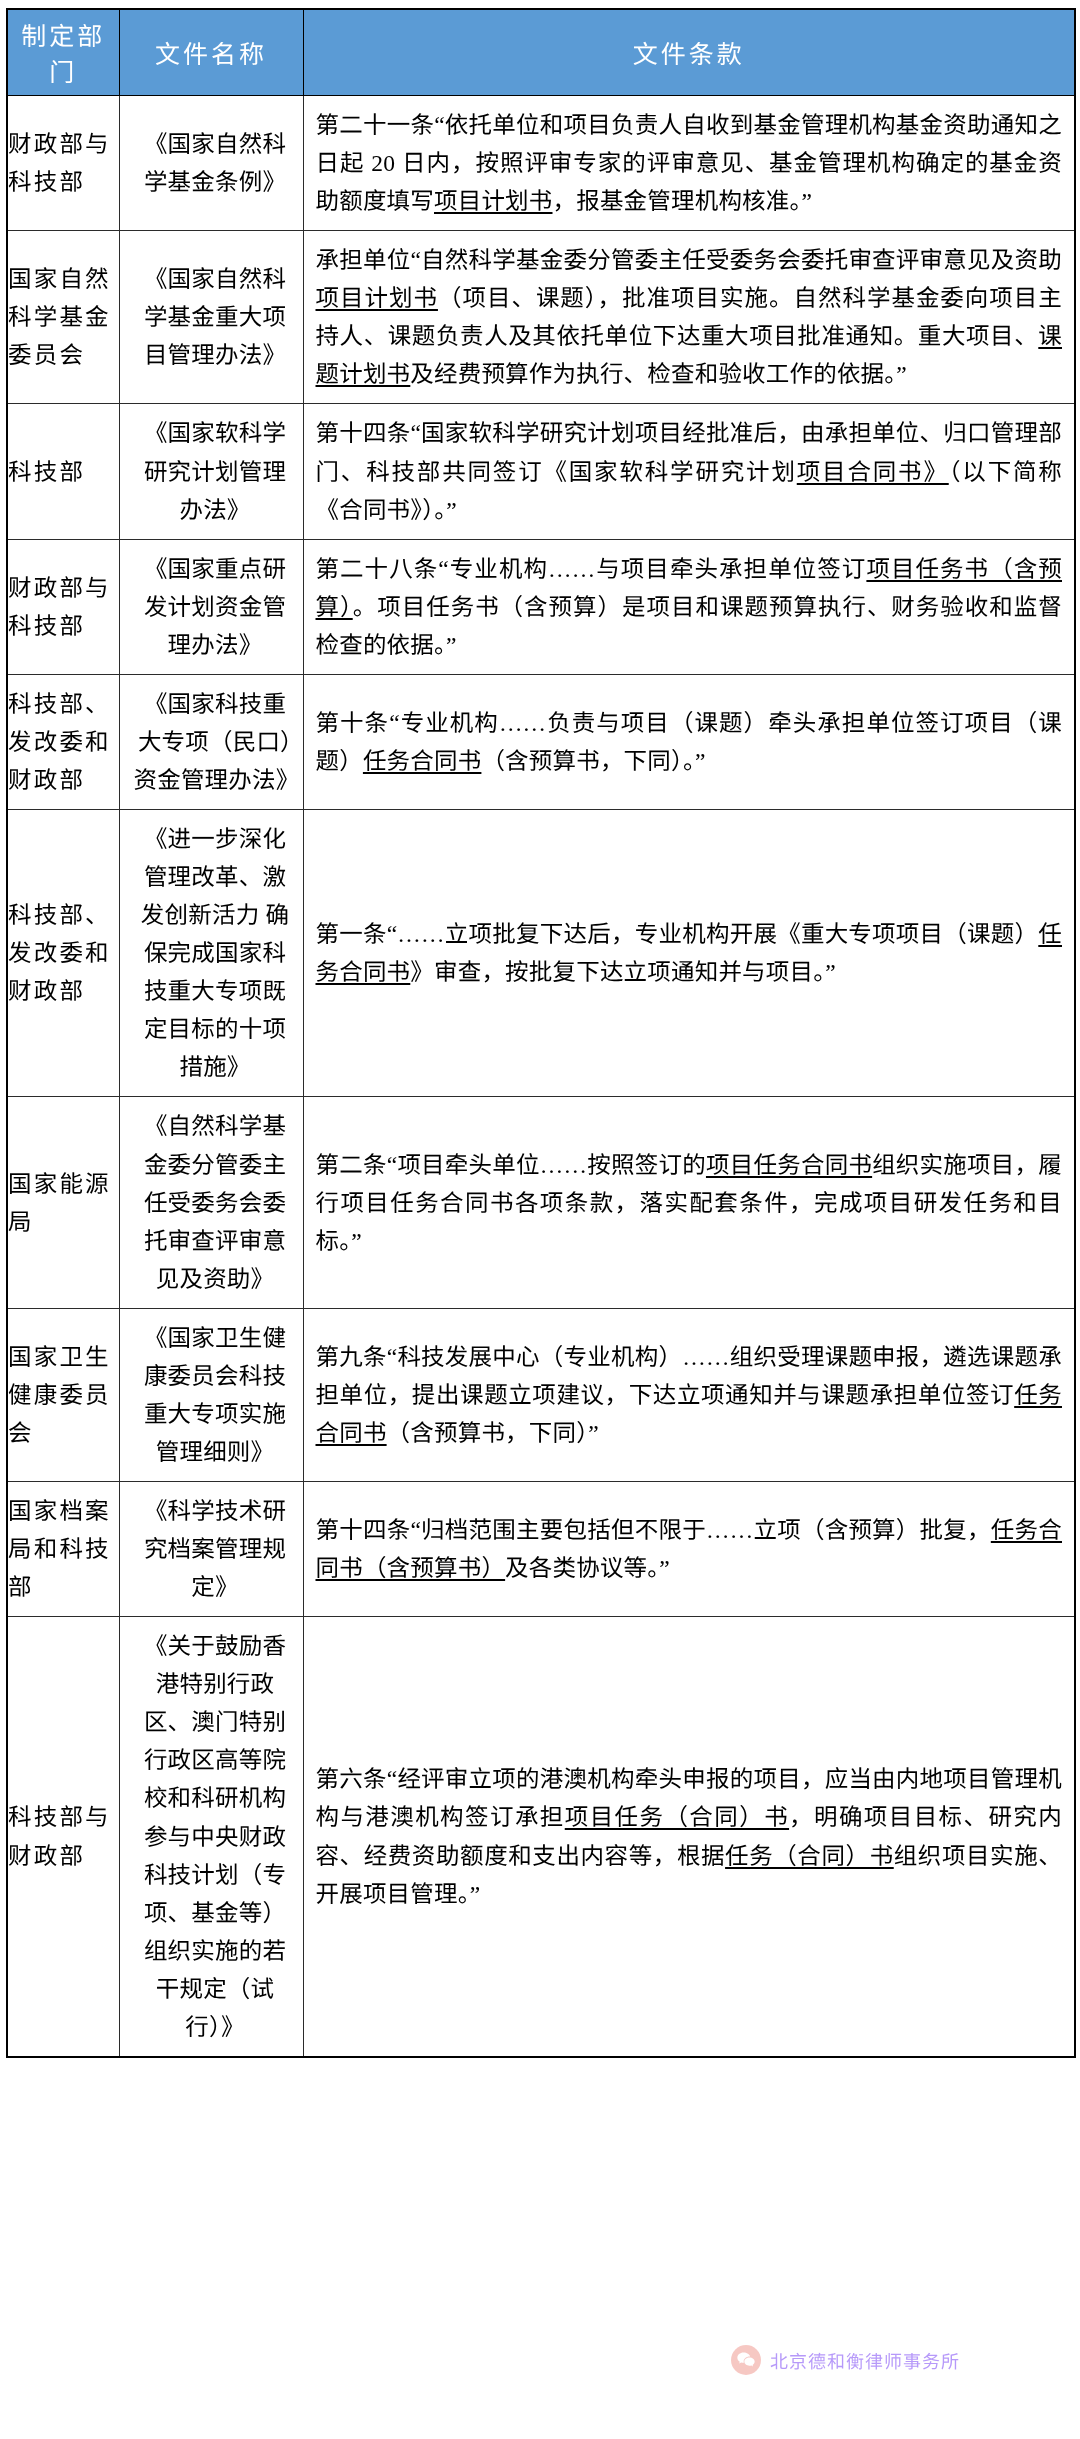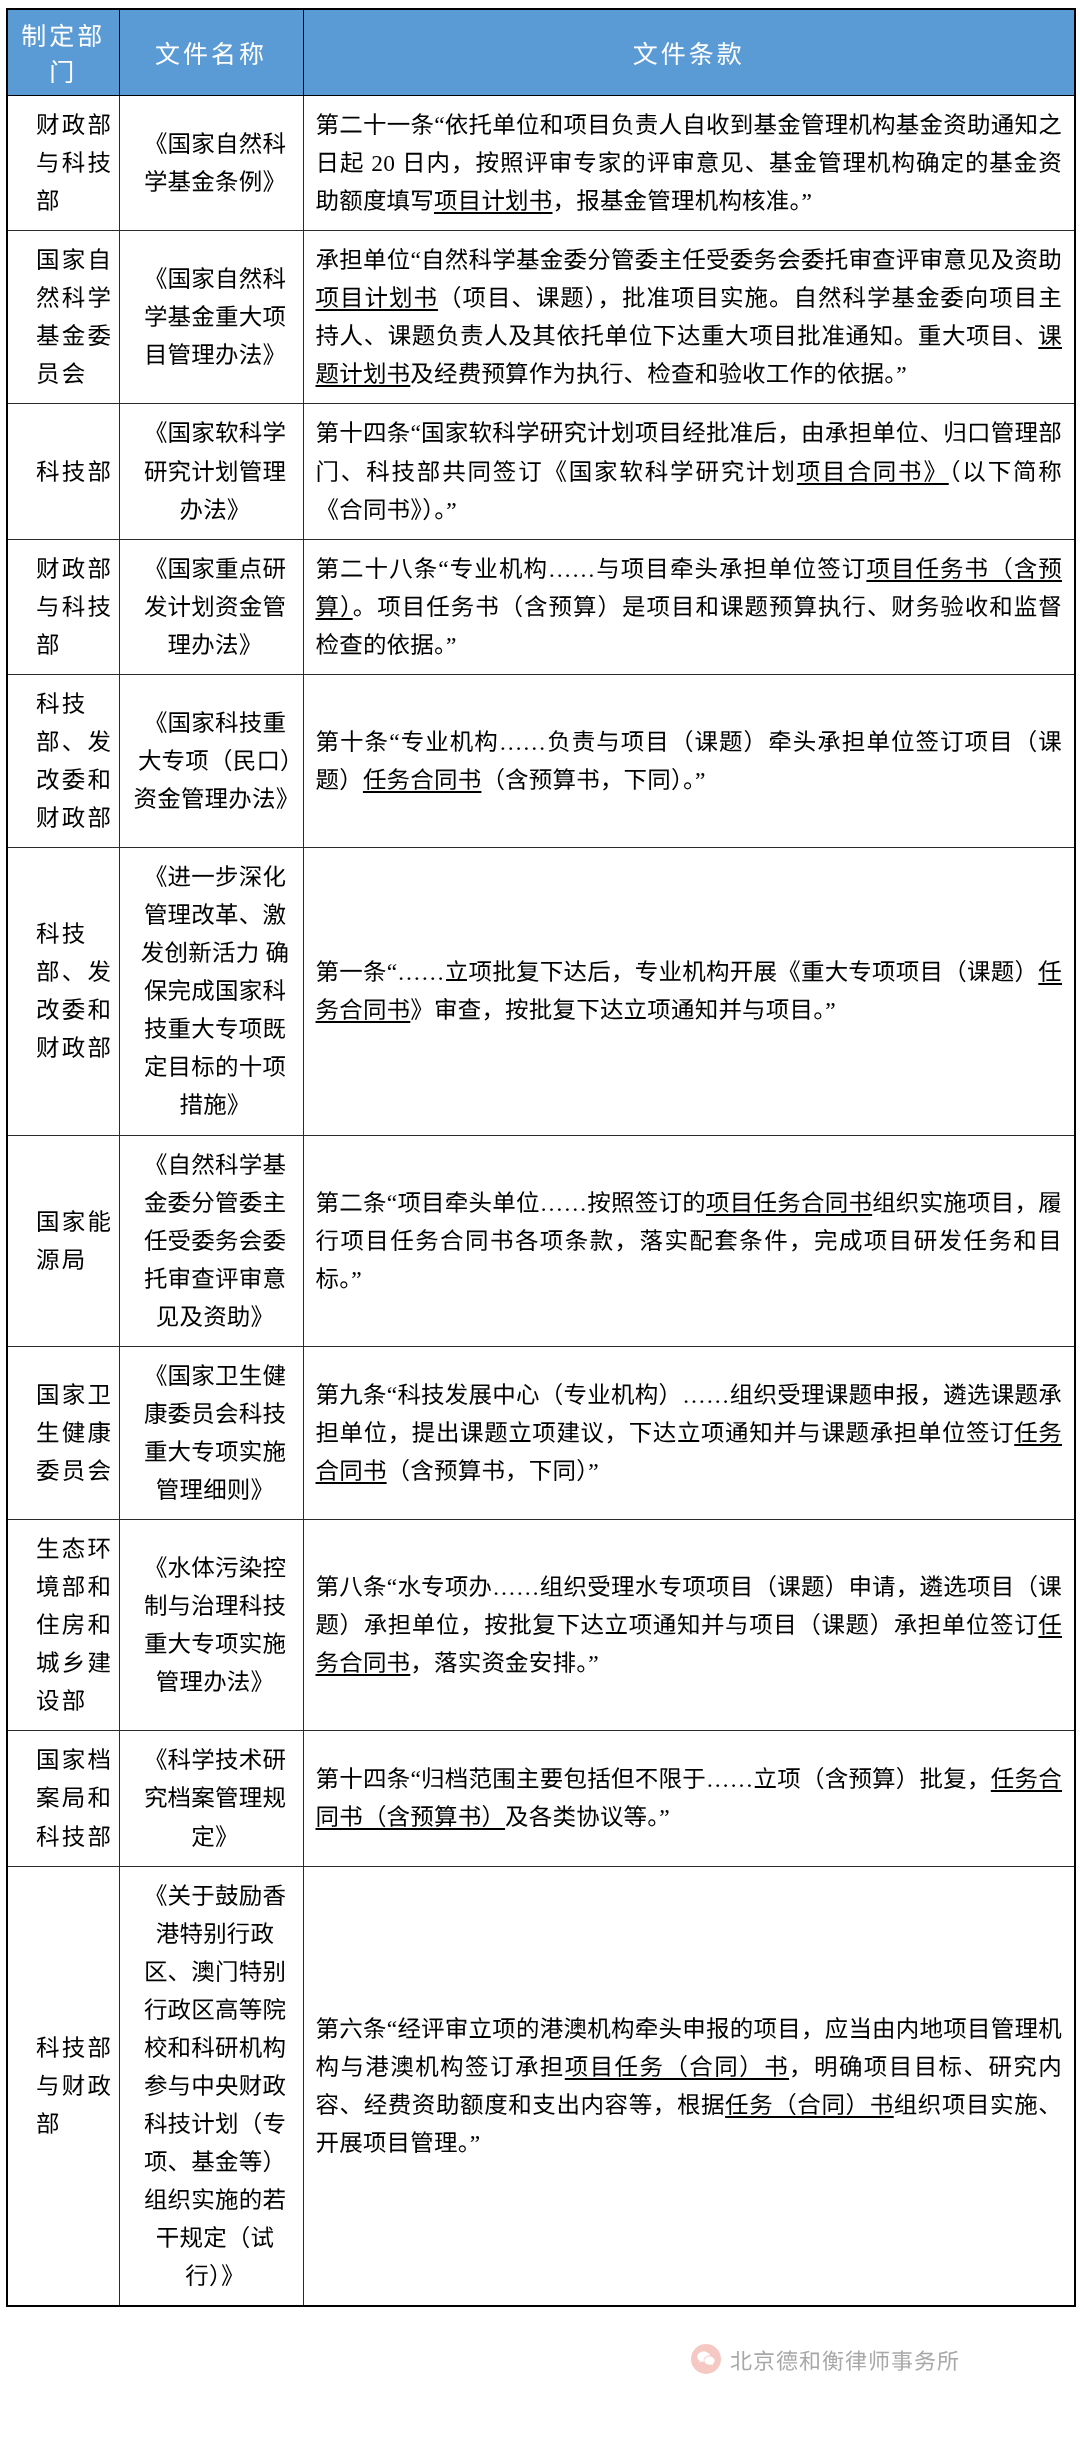--- a/index.html
+++ b/index.html
@@ -48,21 +48,21 @@
     border: 1px solid #2b2b2b;
     vertical-align: middle;
     padding: 10px 10px 10px 10px;
     font-size: 23.5px;
     line-height: 1.62;
     font-family: "Liberation Serif", "DejaVu Serif", serif;
   }
   td.dept {
     text-align: left;
     letter-spacing: 2.2px;
-    padding-left: 28px;
+    padding-left: 0;
     padding-right: 4px;
   }
   td.fname {
     text-align: center;
     letter-spacing: 0.2px;
     padding-left: 14px;
     padding-right: 6px;
   }
   td.clause {
     text-align: justify;
@@ -80,22 +80,22 @@
     position: absolute;
     right: 36px;
     bottom: 64px;
     display: flex;
     align-items: center;
     gap: 9px;
     opacity: 0.62;
     pointer-events: none;
   }
   .watermark .wm-text {
-    font-size: 22px;
-    color: #737373;
+    font-size: 18px;
+    color: #8b5cf6;
     letter-spacing: 1px;
     font-family: Liberation Serif, serif;
   }
   .wechat-badge {
     width: 30px;
     height: 30px;
     border-radius: 50%;
     background: #f2a7a0;
     display: inline-flex;
     align-items: center;
@@ -156,25 +156,20 @@
           <td class="dept">国家能源局</td>
           <td class="fname">《自然科学基金委分管委主任受委务会委托审查评审意见及资助》</td>
           <td class="clause"><span>第二条“项目牵头单位……按照签订的</span><span class="u">项目任务合同书</span><span>组织实施项目，履行项目任务合同书各项条款，落实配套条件，完成项目研发任务和目标。”</span></td>
         </tr>
         <tr>
           <td class="dept">国家卫生健康委员会</td>
           <td class="fname">《国家卫生健康委员会科技重大专项实施管理细则》</td>
           <td class="clause"><span>第九条“科技发展中心（专业机构）……组织受理课题申报，遴选课题承担单位，提出课题立项建议，下达立项通知并与课题承担单位签订</span><span class="u">任务合同书</span><span>（含预算书，下同）”</span></td>
         </tr>
         <tr>
-          <td class="dept">生态环境部和住房和城乡建设部</td>
-          <td class="fname">《水体污染控制与治理科技重大专项实施管理办法》</td>
-          <td class="clause"><span>第八条“水专项办……组织受理水专项项目（课题）申请，遴选项目（课题）承担单位，按批复下达立项通知并与项目（课题）承担单位签订</span><span class="u">任务合同书</span><span>，落实资金安排。”</span></td>
-        </tr>
-        <tr>
           <td class="dept">国家档案局和科技部</td>
           <td class="fname">《科学技术研究档案管理规定》</td>
           <td class="clause"><span>第十四条“归档范围主要包括但不限于……立项（含预算）批复，</span><span class="u">任务合同书（含预算书）</span><span>及各类协议等。”</span></td>
         </tr>
         <tr>
           <td class="dept">科技部与财政部</td>
           <td class="fname">《关于鼓励香港特别行政区、澳门特别行政区高等院校和科研机构参与中央财政科技计划（专项、基金等）组织实施的若干规定（试行）》</td>
           <td class="clause"><span>第六条“经评审立项的港澳机构牵头申报的项目，应当由内地项目管理机构与港澳机构签订承担</span><span class="u">项目任务（合同）书</span><span>，明确项目目标、研究内容、经费资助额度和支出内容等，根据</span><span class="u">任务（合同）书</span><span>组织项目实施、开展项目管理。”</span></td>
         </tr>
       </tbody>

